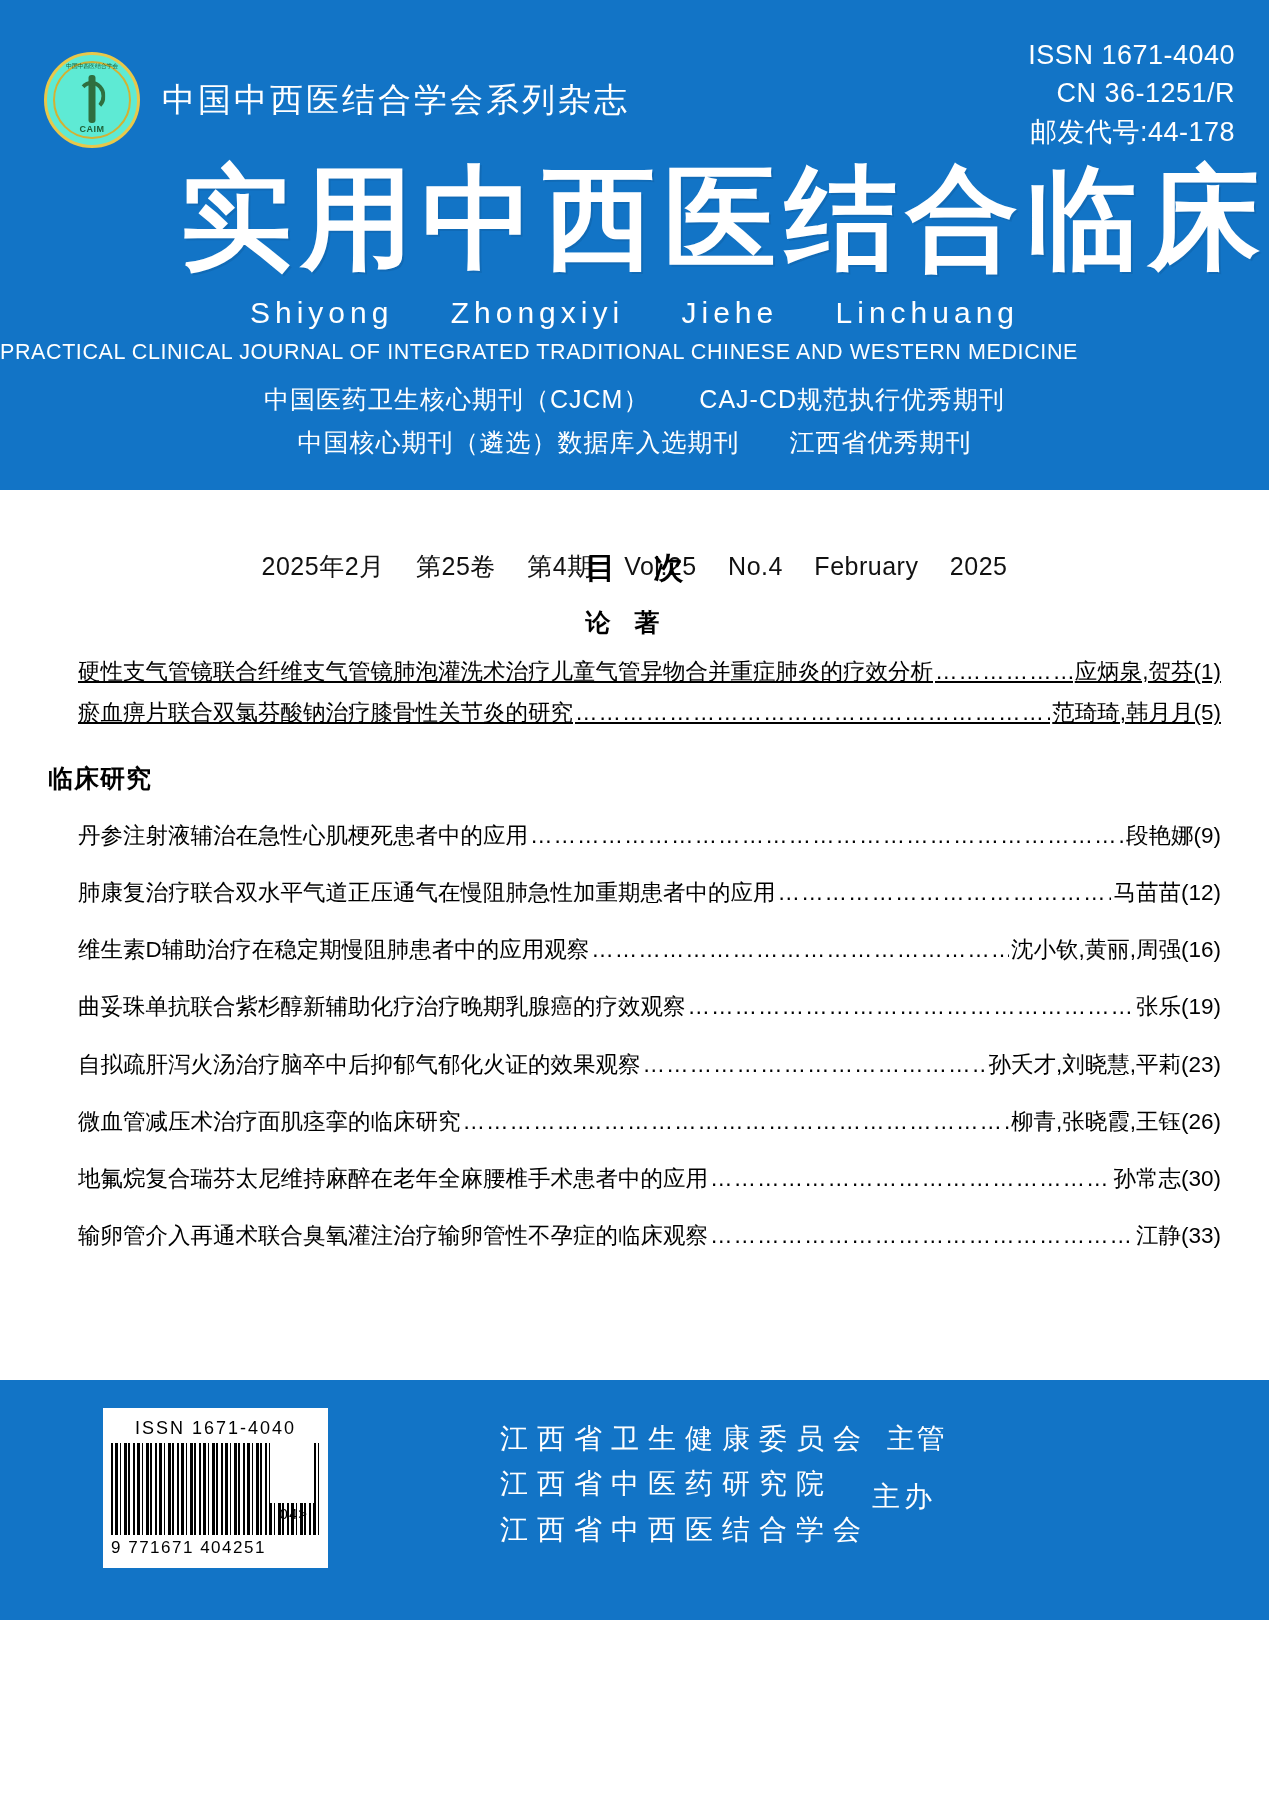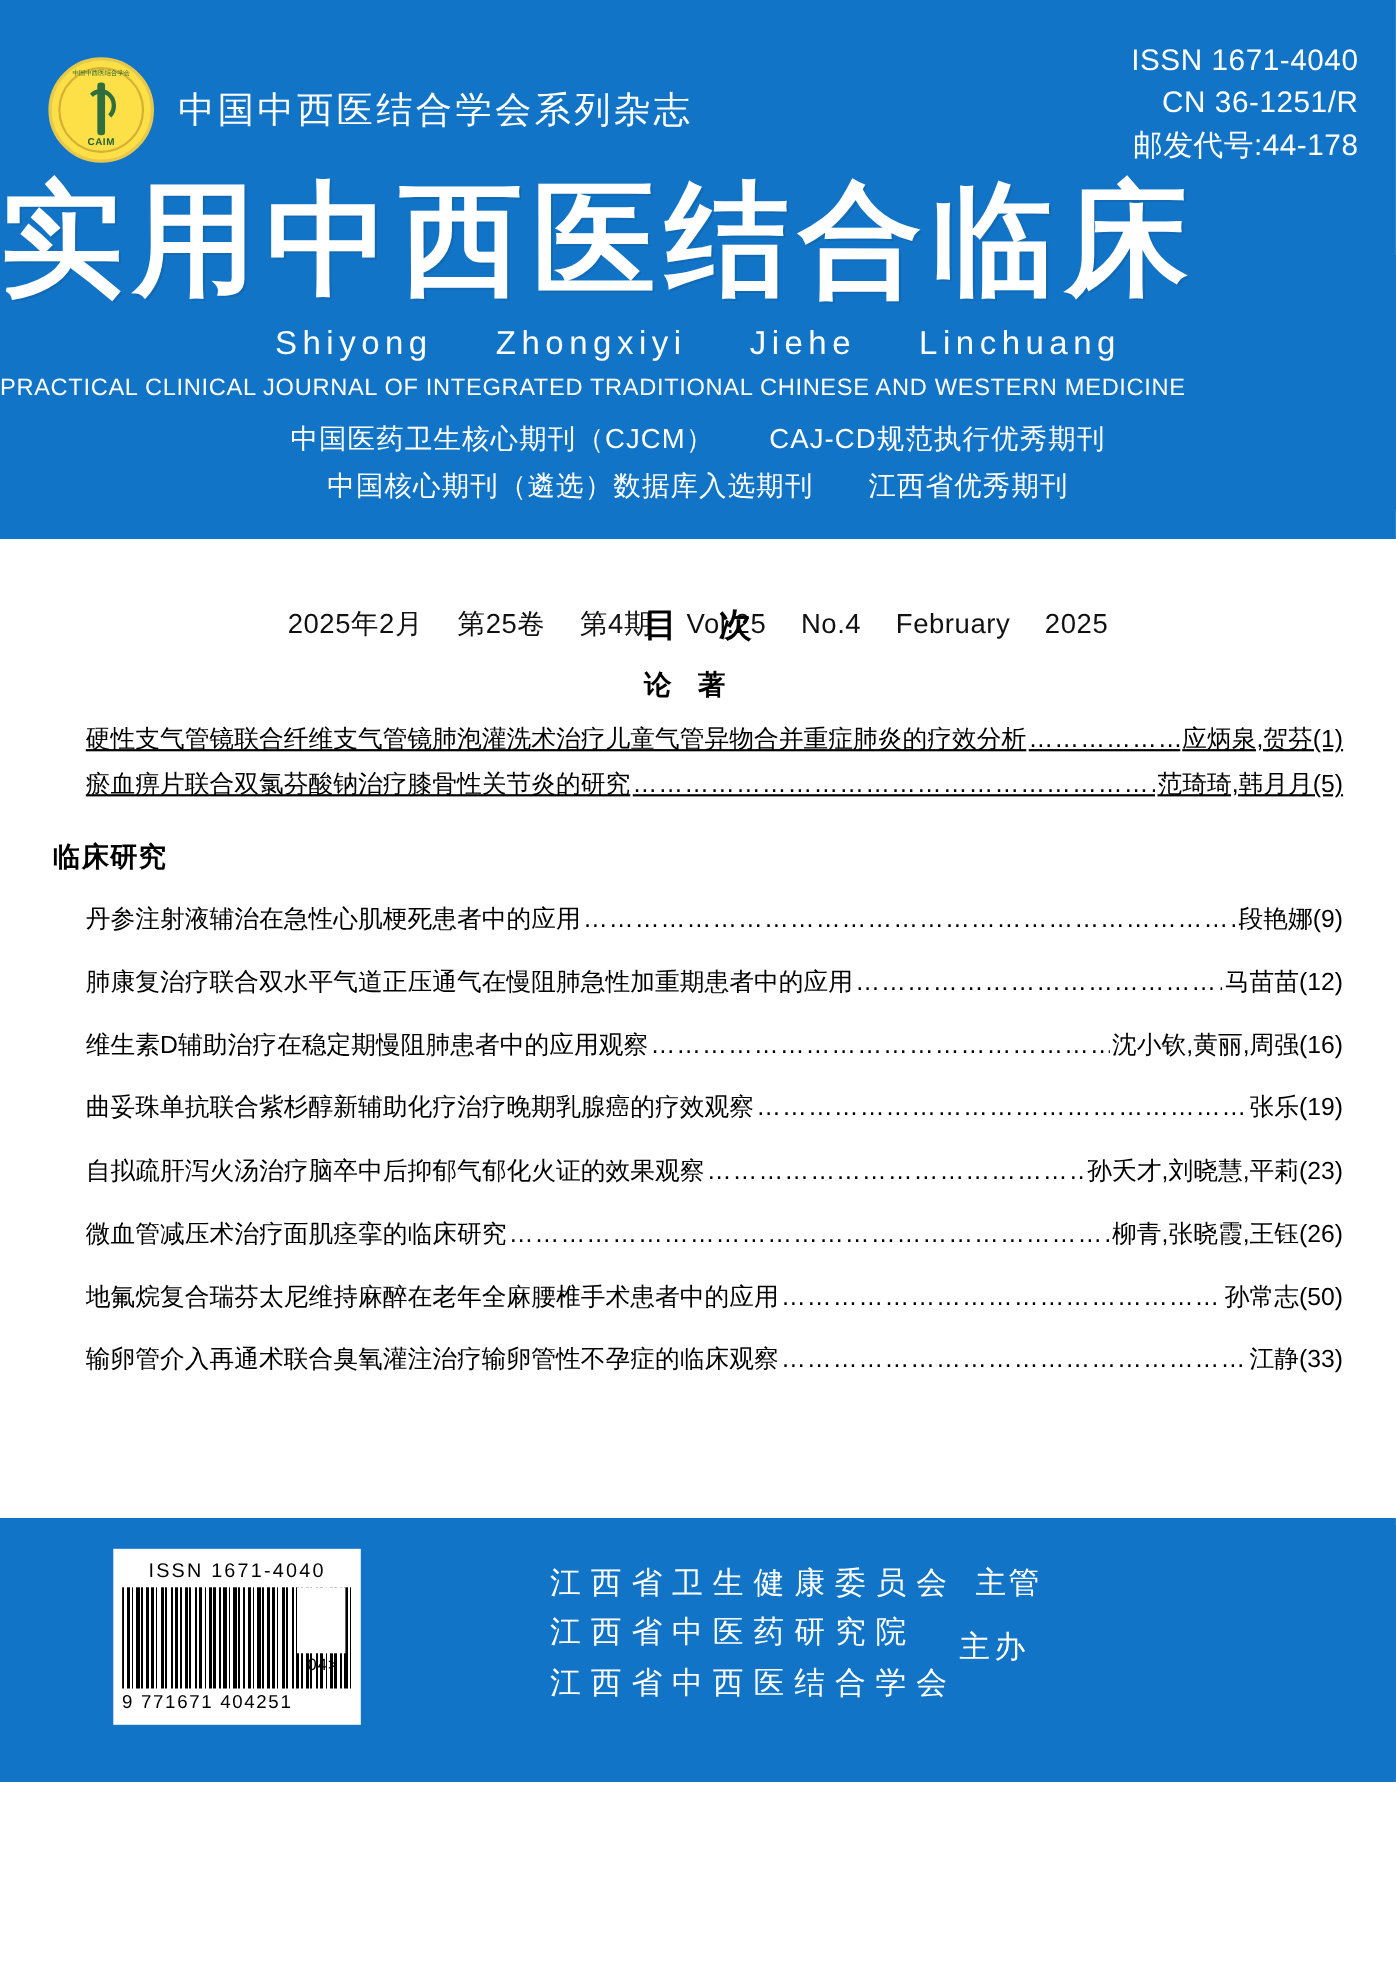--- a/index.html
+++ b/index.html
@@ -54,21 +54,21 @@
     position: absolute;
     left: 44px;
     top: 52px;
     display: flex;
     align-items: center;
   }
   .emblem {
     width: 96px;
     height: 96px;
     border-radius: 50%;
-    background: #fde047;
+    background: #5eead4;
     border: 3px solid #e8c84a;
     position: relative;
     box-sizing: border-box;
     flex: 0 0 auto;
   }
   .emblem .ring {
     position: absolute;
     left: 6px; top: 6px; right: 6px; bottom: 6px;
     border-radius: 50%;
     border: 2px solid #d4b132;
@@ -123,21 +123,21 @@
     letter-spacing: 3px;
     font-family: "Liberation Sans", sans-serif;
     white-space: nowrap;
   }
 
   .title-cn {
     position: absolute;
     left: 0;
     right: 0;
     top: 160px;
-    text-align: left;
+    text-align: right;
     color: #ffffff;
     font-size: 112px;
     font-weight: bold;
     letter-spacing: 9px;
     line-height: 1.05;
     font-family: "DejaVu Sans", sans-serif;
     text-shadow: 2px 2px 0 rgba(0,0,0,0.08);
     white-space: nowrap;
   }
   .title-pinyin {
@@ -431,21 +431,21 @@
         <span class="toc-meta">孙夭才,刘晓慧,平莉(23)</span>
       </div>
       <div class="toc-item">
         <span class="toc-title">微血管减压术治疗面肌痉挛的临床研究</span>
         <span class="toc-dots">…………………………………………………………………………………………………………………</span>
         <span class="toc-meta">柳青,张晓霞,王钰(26)</span>
       </div>
       <div class="toc-item">
         <span class="toc-title">地氟烷复合瑞芬太尼维持麻醉在老年全麻腰椎手术患者中的应用</span>
         <span class="toc-dots">…………………………………………………………………………………………………………………</span>
-        <span class="toc-meta">孙常志(50)</span>
+        <span class="toc-meta">孙常志(30)</span>
       </div>
       <div class="toc-item">
         <span class="toc-title">输卵管介入再通术联合臭氧灌注治疗输卵管性不孕症的临床观察</span>
         <span class="toc-dots">…………………………………………………………………………………………………………………</span>
         <span class="toc-meta">江静(33)</span>
       </div>
     </div>
 
   </div>
 

